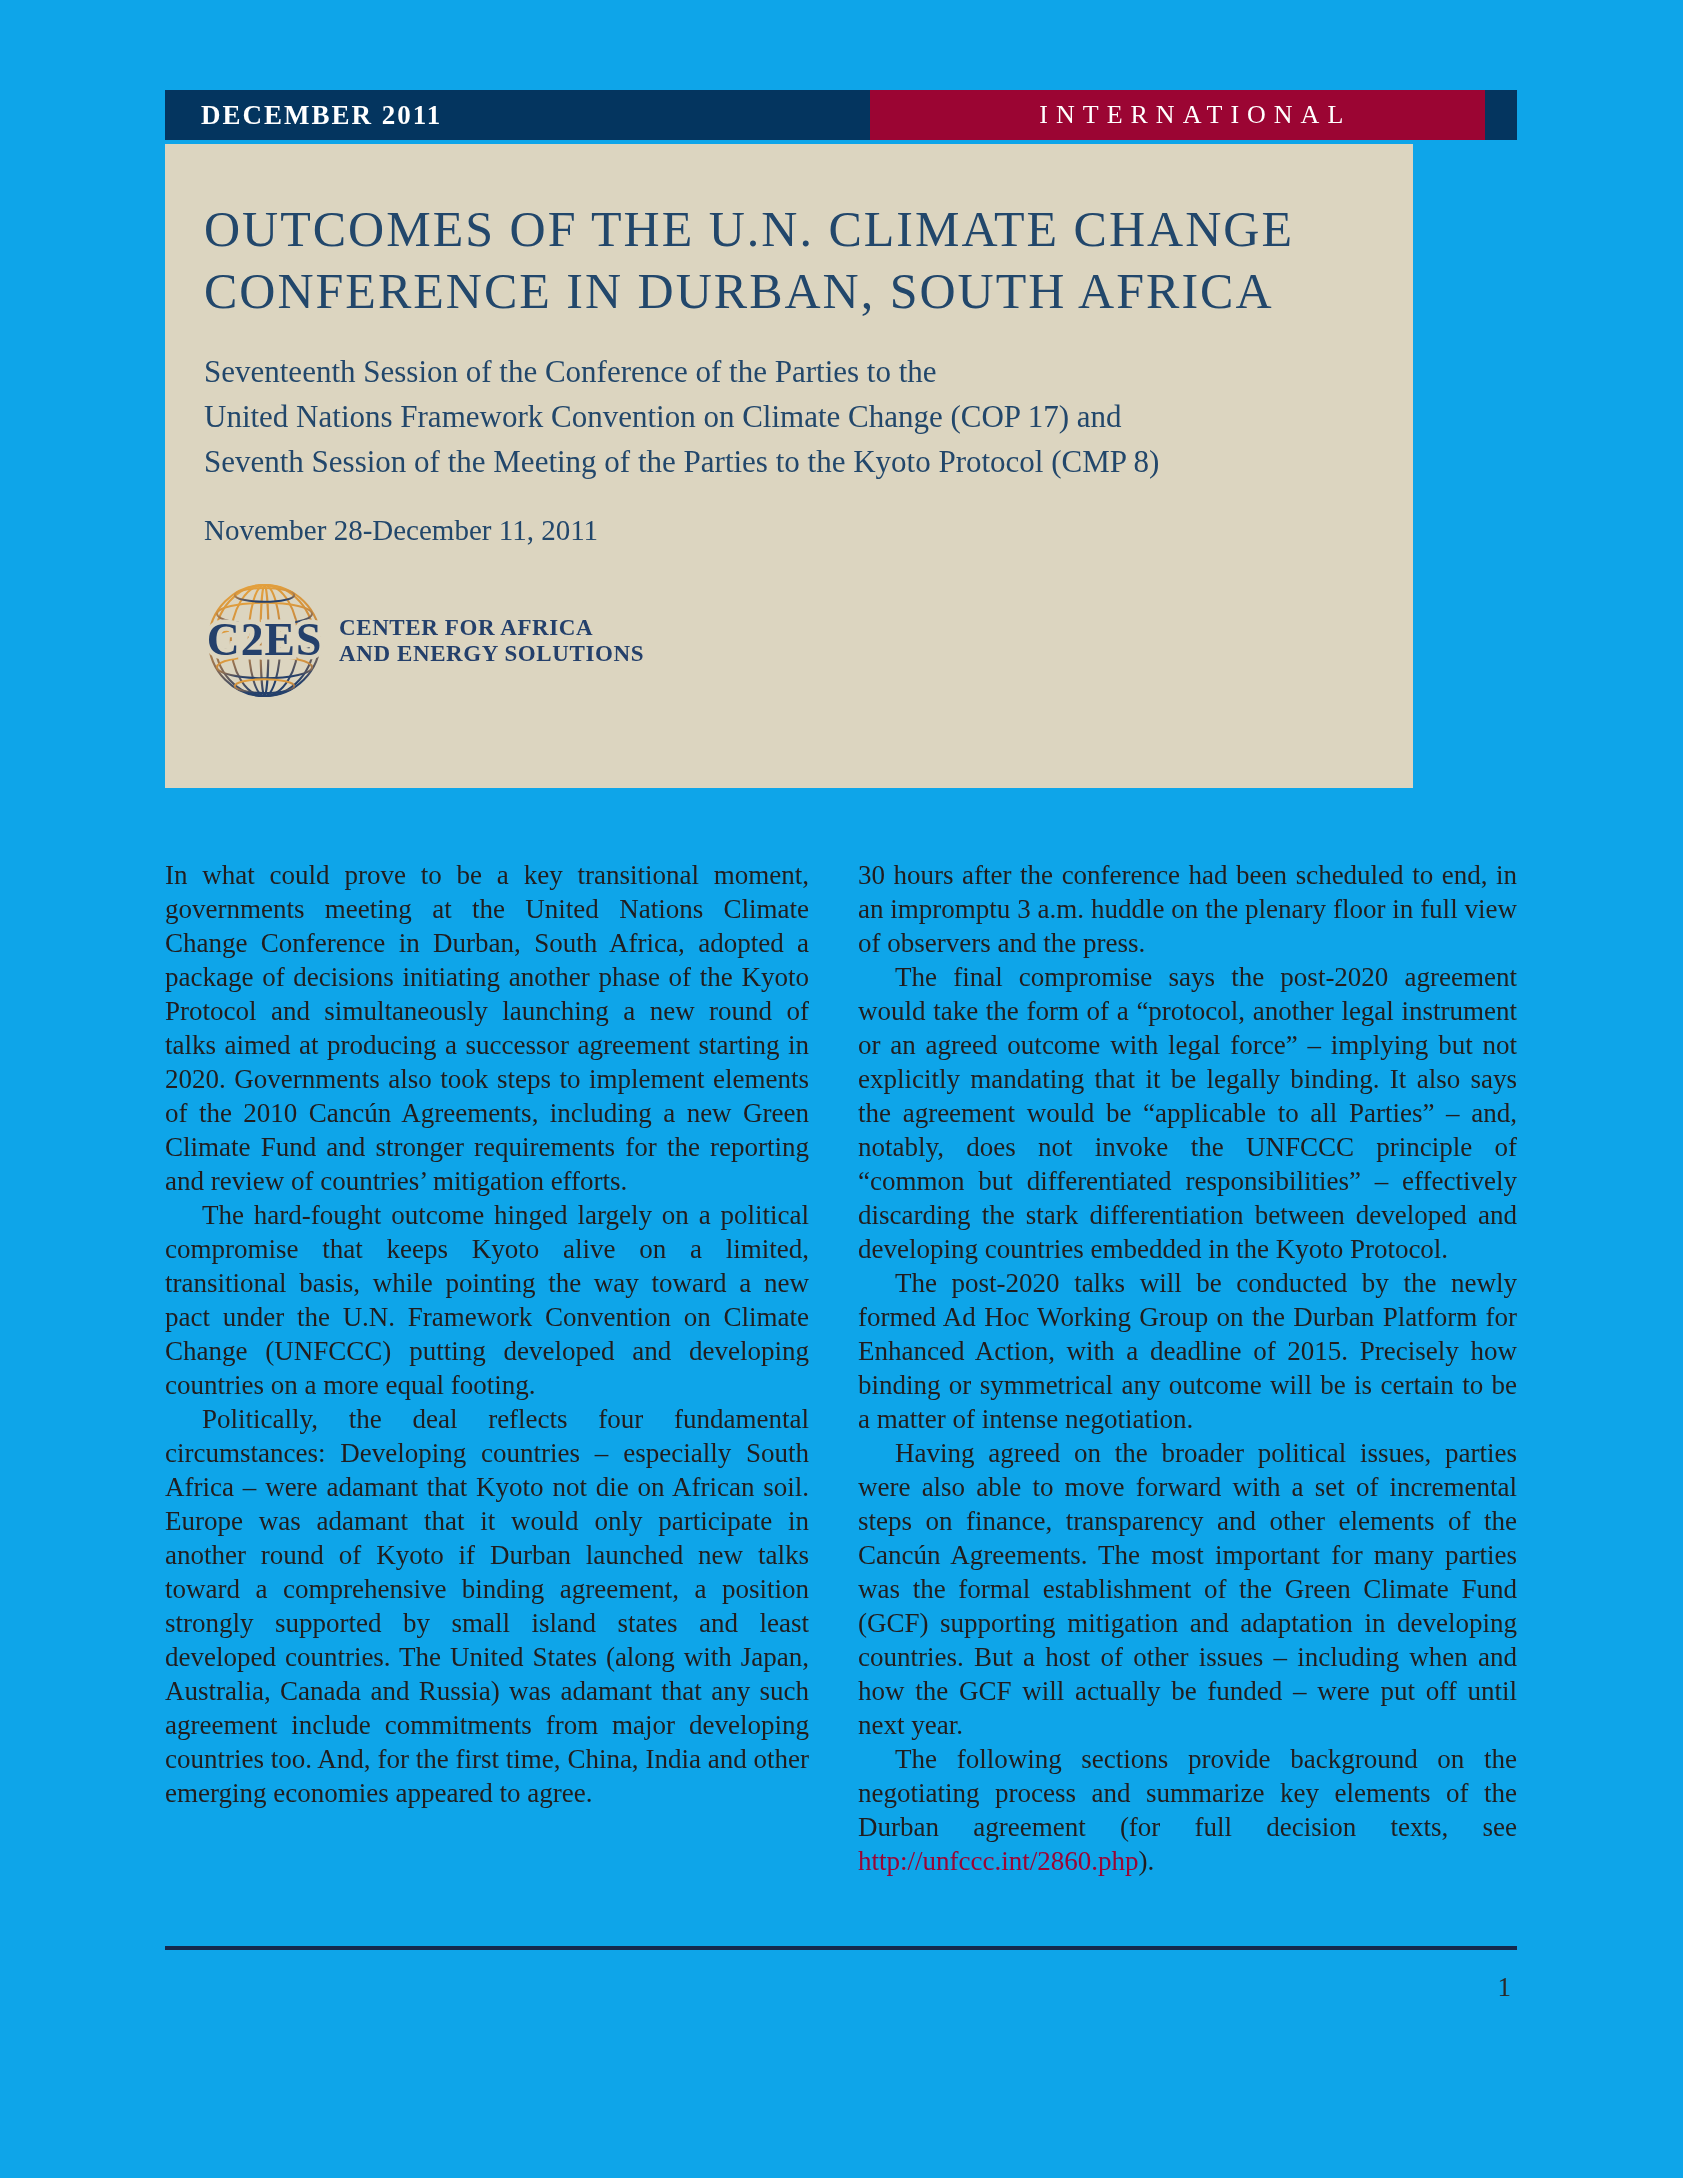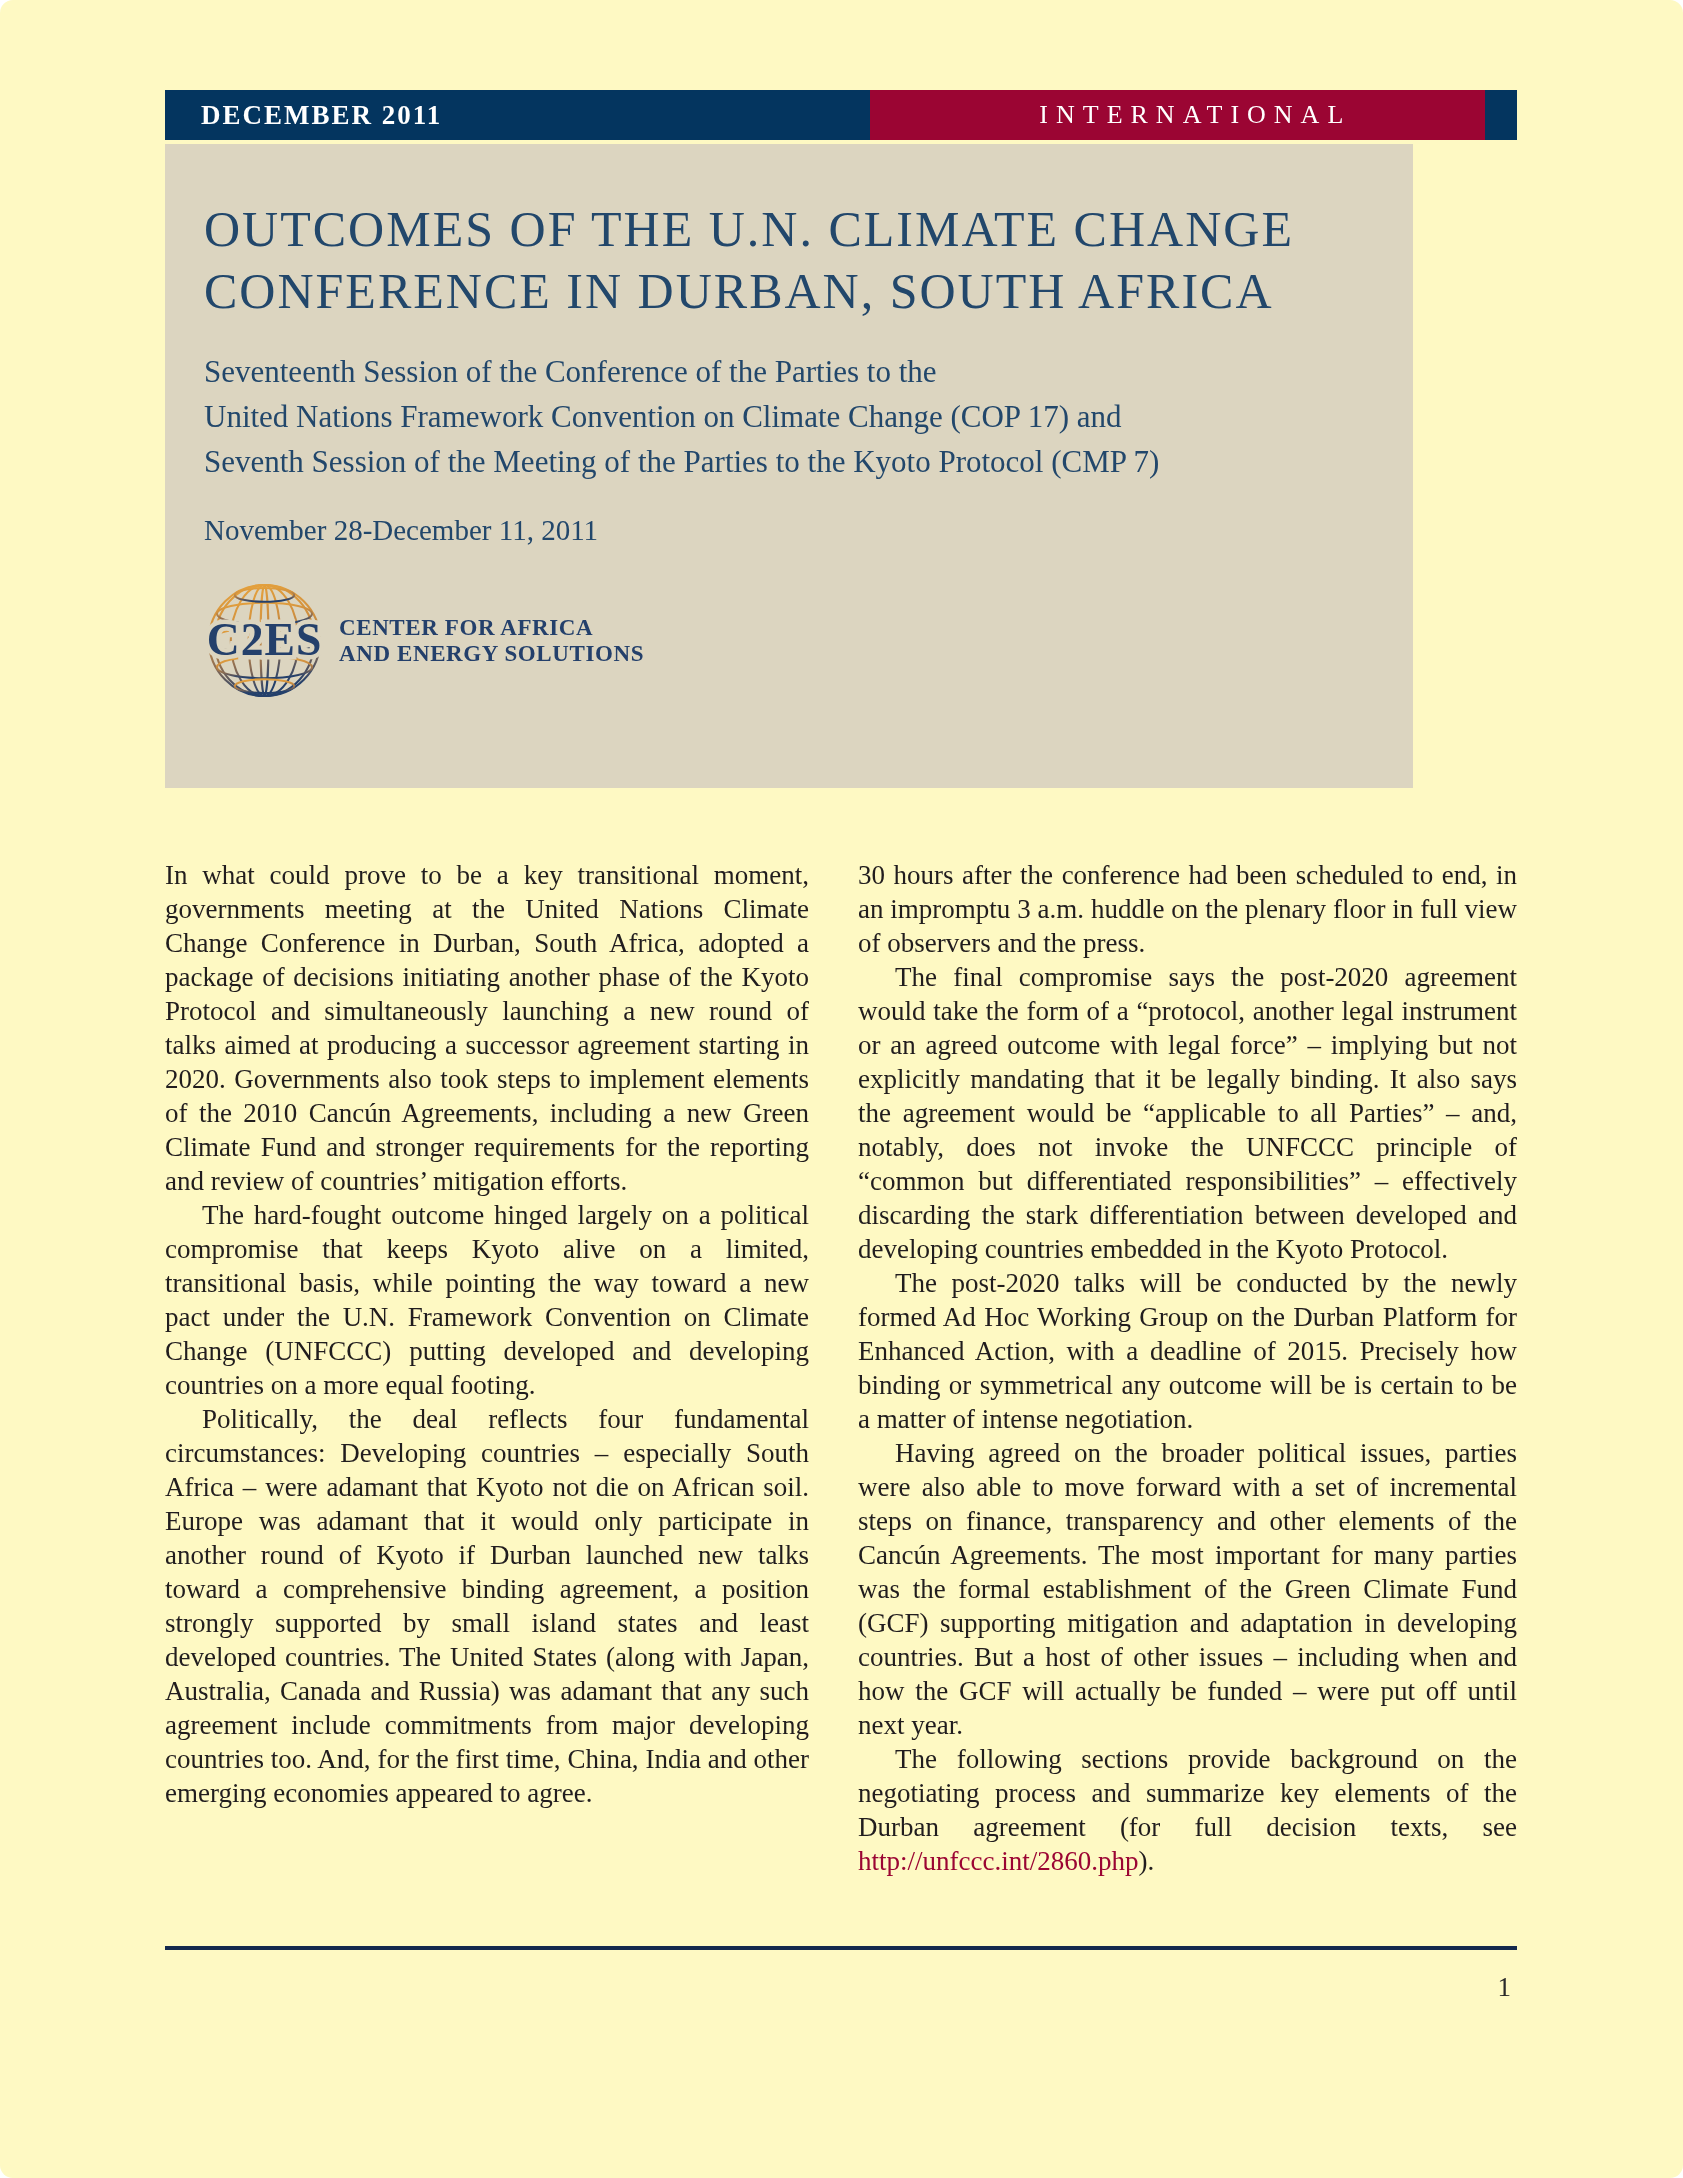--- a/index.html
+++ b/index.html
@@ -1,18 +1,18 @@
 <!DOCTYPE html>
 <html style="--navy: #04355f; --crimson: #9b0533; --beige: #dcd5c0; --title_navy: #22476b; --body_text: #211d1e; --link_crimson: #9b0533; --footer_rule: #14294d; --logo_gold: #e7a33c; --logo_amber: #d0903f; --logo_bronze: #8f6e52; --logo_navy: #24406b;"><head>
 <meta charset="utf-8">
 <style>
   html,body { margin:0; padding:0; background:#ffffff; }
   .page {
-    position:relative; width:1683px; height:2178px; background:#fef9c3;
-    font-family:"Liberation Serif", serif; overflow:hidden;border-radius:13px;
+    position:relative; width:1683px; height:2178px; background:#0ea5e9;
+    font-family:"Liberation Serif", serif; overflow:hidden;
   }
 
   
   .topbar { position:absolute; left:165px; top:90px; width:1352px; height:50px; display:flex; }
   .topbar-left {
     width:724px; background:var(--navy,#04355f); color:#ffffff;
     display:flex; align-items:center; padding-left:36px; box-sizing:border-box;
     font-weight:bold; font-size:27px; letter-spacing:2px;
   }
   .topbar-right {
@@ -83,21 +83,21 @@
   </header>
 
   <section class="masthead">
     <h1 class="title">
       <span class="title-line">OUTCOMES OF THE U.N. CLIMATE CHANGE</span>
       <span class="title-line">CONFERENCE IN DURBAN, SOUTH AFRICA</span>
     </h1>
     <div class="subtitle">
       <span class="sub-line">Seventeenth Session of the Conference of the Parties to the</span>
       <span class="sub-line">United Nations Framework Convention on Climate Change (COP 17) and</span>
-      <span class="sub-line">Seventh Session of the Meeting of the Parties to the Kyoto Protocol (CMP 7)</span>
+      <span class="sub-line">Seventh Session of the Meeting of the Parties to the Kyoto Protocol (CMP 8)</span>
     </div>
     <div class="date-range">November 28-December 11, 2011</div>
 
     <div class="logo-row">
       <svg class="globe" viewBox="0 0 130 120" aria-hidden="true">
         <defs>
           <linearGradient id="globeGrad" x1="0" y1="0" x2="0.18" y2="1">
             <stop class="grad-top" offset="0"></stop>
             <stop class="grad-mid" offset="0.42"></stop>
             <stop class="grad-low" offset="0.72"></stop>

